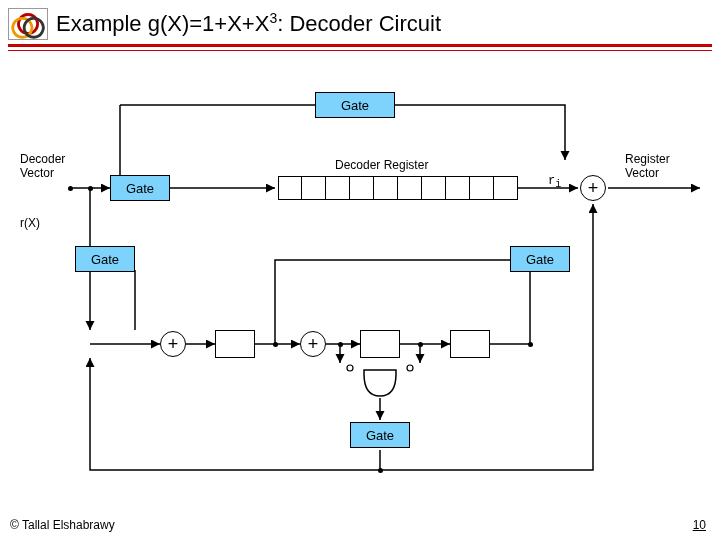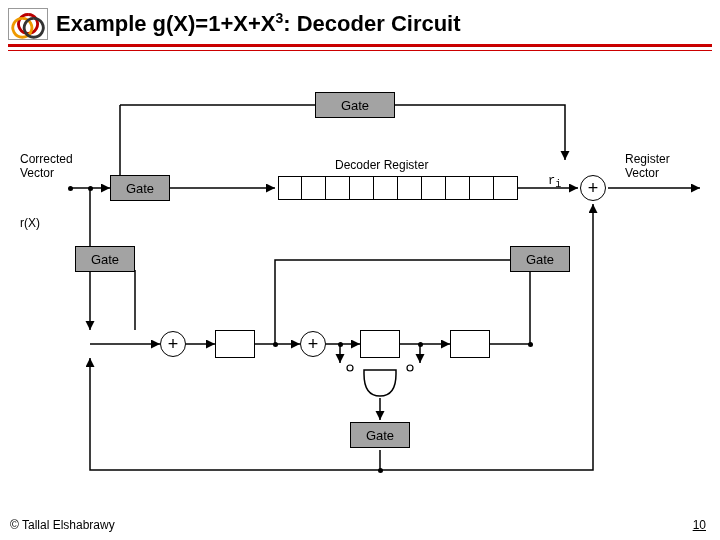--- a/index.html
+++ b/index.html
@@ -21,21 +21,21 @@
     .logo {
       width: 40px;
       height: 32px;
       border: 1px solid #999;
       display: flex;
       align-items: center;
       justify-content: center;
       margin-right: 8px;
     }
     .title {
-      font-weight: bold;
+      font-weight: normal;
       font-size: 22px;
     }
     .rule-top {
       position: absolute;
       top: 44px;
       left: 8px;
       right: 8px;
       height: 3px;
       border-top: 2px solid #c00;
       border-bottom: 1px solid #c00000;
@@ -64,21 +64,21 @@
     .canvas {
       position: absolute;
       top: 60px;
       left: 0;
       width: 720px;
       height: 440px;
     }
     .box {
       position: absolute;
       border: 1.5px solid #000;
-      background: #a3a3a3;
+      background: #7dd3fc;
       font-size: 13px;
       display: flex;
       align-items: center;
       justify-content: center;
     }
     .lbl {
       position: absolute;
       font-size: 13px;
       font-weight: bold;
     }
@@ -193,21 +193,21 @@
 
     <circle cx="350" cy="308" r="3" fill="#fff" stroke="#000" stroke-width="1.2"></circle>
     <circle cx="410" cy="308" r="3" fill="#fff" stroke="#000" stroke-width="1.2"></circle>
   </svg>
 
   <div class="box" style="left:315px;top:32px;width:80px;height:26px">
       <span>Gate</span>
     </div>
 
   <div class="lbl sm" style="left:20px;top:92px;text-align:left">
-    <div>Corrected</div>
+    <div>Decoder</div>
     <div>Vector</div>
   </div>
   <div class="lbl sm" style="left:20px;top:156px"><span>r(X)</span></div>
   <div class="connector" style="left:68px;top:126px"></div>
   <div class="connector" style="left:88px;top:126px"></div>
   <div class="connector" style="left:118px;top:126px"></div>
 
   <div class="box" style="left:110px;top:115px;width:60px;height:26px">
       <span>Gate</span>
     </div>

